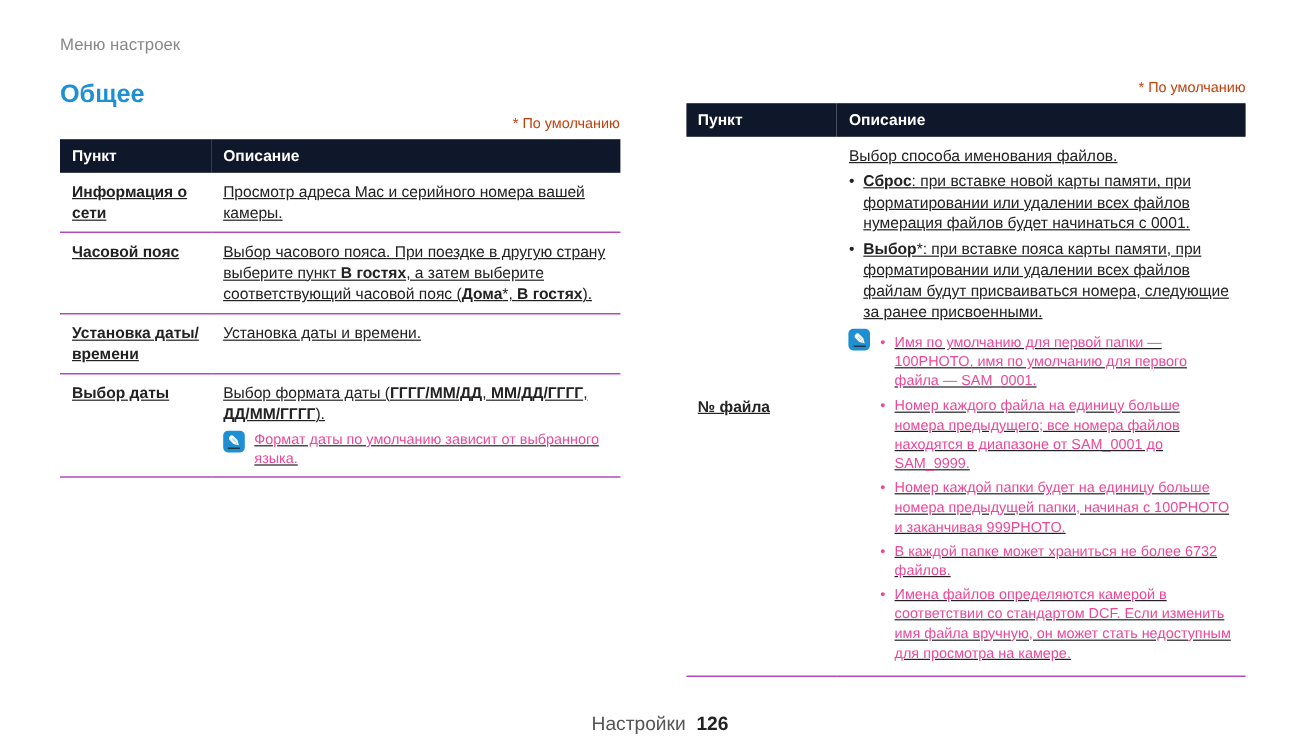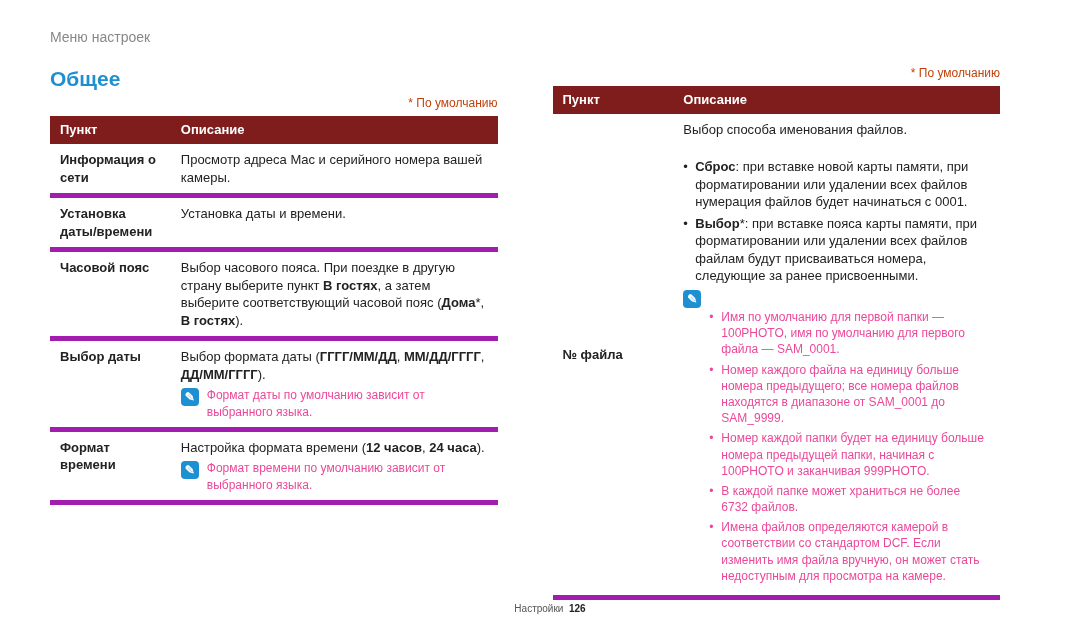--- a/index.html
+++ b/index.html
@@ -7,21 +7,21 @@
     font-family: "Segoe UI", Arial, sans-serif;
     background: #fff;
     color: #222;
     width: 1080px;
     height: 630px;
     position: relative;
     font-size: 13px;
     line-height: 1.35;
   }
   .page {
-    padding: 28px 80px 0 50px;
+    padding: 28px 42px 0 50px;
   }
   .breadcrumb {
     color: #888;
     font-size: 14px;
     margin-bottom: 18px;
   }
   .columns {
     display: flex;
     gap: 55px;
   }
@@ -39,41 +39,42 @@
     text-align: right;
     font-size: 12px;
     color: #c2410c;
     margin-bottom: 5px;
   }
   table {
     width: 100%;
     border-collapse: collapse;
   }
   thead th {
-    background: #7f1d1d;
+    background: #0f172a;
     color: #fff;
     font-weight: bold;
     text-align: left;
     padding: 5px 10px;
     font-size: 13px;
   }
   thead th:first-child { width: 27%; }
   tbody td {
-    border-bottom: 5px solid #a21caf;
+    border-bottom: 1px solid #a21caf;
     padding: 7px 10px;
     vertical-align: top;
     font-size: 13px;
+    text-decoration: underline;
   }
   tbody td:first-child {
     font-weight: bold;
   }
   .desc ul {
     list-style: none;
     padding-left: 0;
-    margin-top: 20px;
+    margin-top: 4px;
   }
   .desc ul > li {
     position: relative;
     padding-left: 12px;
     margin-bottom: 4px;
   }
   .desc ul > li::before {
     content: "•";
     position: absolute;
     left: 0;
@@ -118,21 +119,21 @@
     position: absolute;
     left: 0;
     top: 0;
   }
   .footer {
     position: absolute;
     bottom: 15px;
     left: 0;
     width: 100%;
     text-align: center;
-    font-size: 10px;
+    font-size: 16px;
     color: #555;
     padding-left: 20px;
   }
   .footer .pnum { font-weight: bold; color: #222; }
 </style>
 </head>
 <body>
 
 <div class="page">
   <div class="breadcrumb">Меню настроек</div>
@@ -148,50 +149,38 @@
             <th>Пункт</th>
             <th>Описание</th>
           </tr>
         </thead>
         <tbody>
           <tr>
             <td>Информация о сети</td>
             <td class="desc">Просмотр адреса Mac и серийного номера вашей камеры.</td>
           </tr>
           <tr>
-            <td>Установка даты/времени</td>
-            <td class="desc">Установка даты и времени.</td>
-          </tr>
-          <tr>
             <td>Часовой пояс</td>
             <td class="desc">
               <span>Выбор часового пояса. При поездке в другую страну выберите пункт </span><b>В гостях</b><span>, а затем выберите соответствующий часовой пояс (</span><b>Дома</b><span>*, </span><b>В гостях</b><span>).</span>
             </td>
+          </tr>
+          <tr>
+            <td>Установка даты/времени</td>
+            <td class="desc">Установка даты и времени.</td>
           </tr>
           <tr>
             <td>Выбор даты</td>
             <td class="desc">
               <div>
                 <span>Выбор формата даты (</span><b>ГГГГ/ММ/ДД</b><span>, </span><b>ММ/ДД/ГГГГ</b><span>, </span><b>ДД/ММ/ГГГГ</b><span>).</span>
               </div>
               <div class="note-row">
                 <div class="note-icon">✎</div>
                 <div class="note-text">Формат даты по умолчанию зависит от выбранного языка.</div>
-              </div>
-            </td>
-          </tr>
-          <tr>
-            <td>Формат времени</td>
-            <td class="desc">
-              <div>
-                <span>Настройка формата времени (</span><b>12 часов</b><span>, </span><b>24 часа</b><span>).</span>
-              </div>
-              <div class="note-row">
-                <div class="note-icon">✎</div>
-                <div class="note-text">Формат времени по умолчанию зависит от выбранного языка.</div>
               </div>
             </td>
           </tr>
         </tbody>
       </table>
     </div>
 
     <div class="col">
       <div class="default-note">* По умолчанию</div>
       <table>

